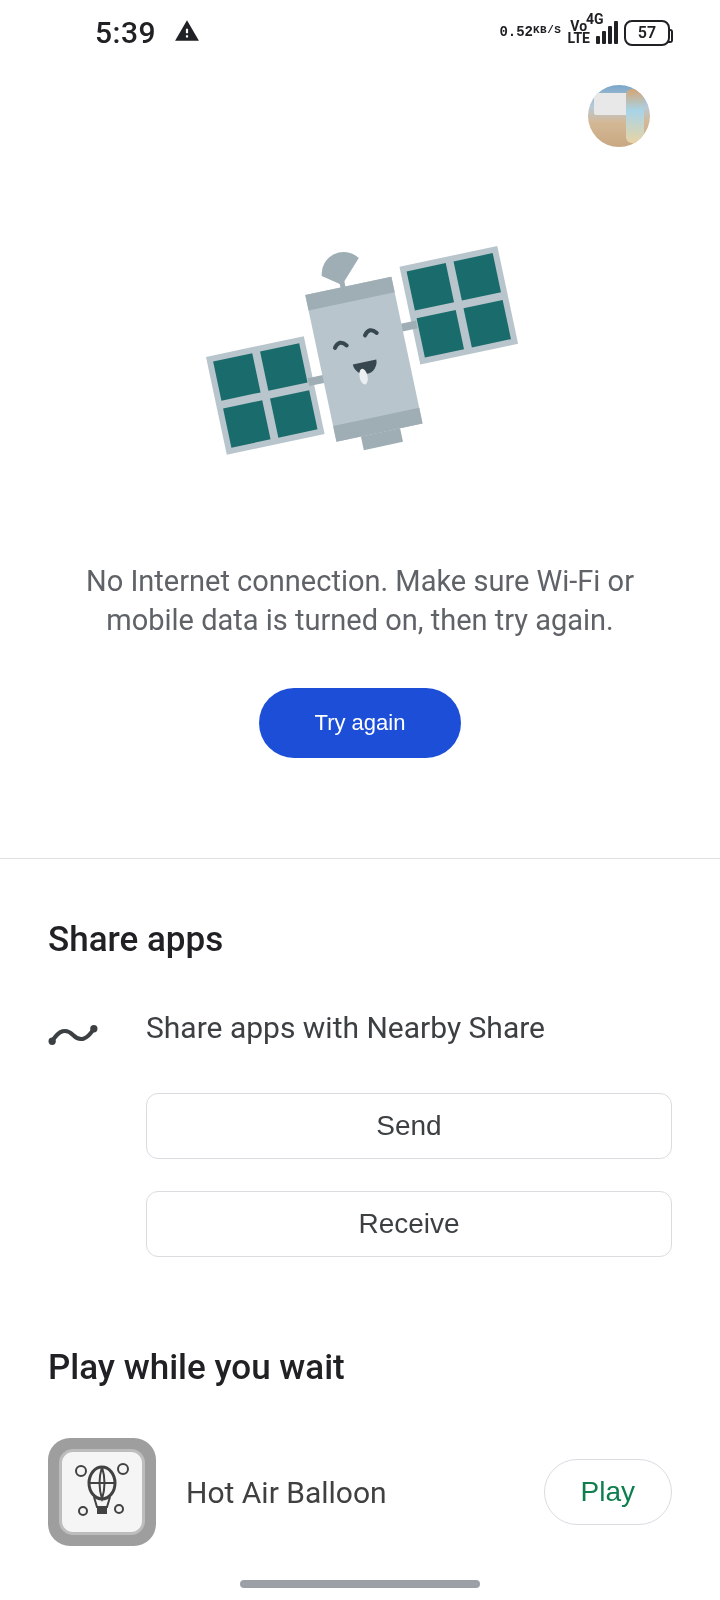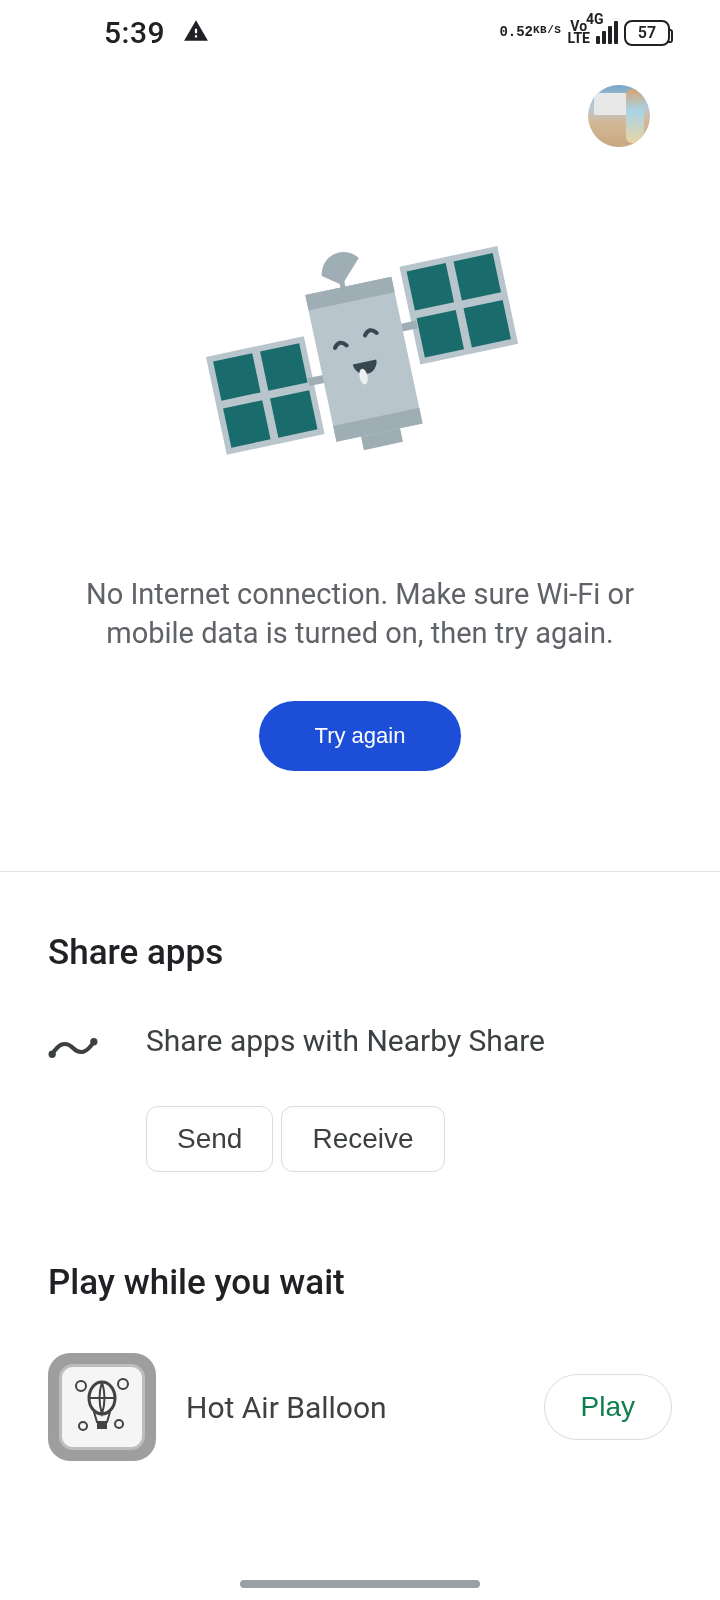--- a/index.html
+++ b/index.html
@@ -1,20 +1,20 @@
 <!DOCTYPE html>
 <html><head>
 <meta charset="utf-8">
 <style>
   * { box-sizing: border-box; margin: 0; padding: 0; }
   html, body { width: 720px; height: 1600px; font-family: 'Roboto', 'Helvetica Neue', Arial, sans-serif; background: #fff; color: #202124; overflow: hidden; }
   
   
   .status-bar { height: 65px; display: flex; align-items: center; justify-content: space-between; padding: 0 50px 0 95px; font-weight: 500; }
-  .status-left { display: flex; align-items: center; gap: 18px; margin-left: 9px; }
+  .status-left { display: flex; align-items: center; gap: 18px; }
   .status-time { font-size: 30px; letter-spacing: 0.5px; }
   .status-right { display: flex; align-items: center; gap: 6px; }
   .net-speed { display: flex; flex-direction: row; line-height: 0.9; align-items: flex-start; font-size: 14px; font-weight: 700; font-family: Liberation Mono, monospace; }
   .net-speed .sub { font-size: 11px; letter-spacing: 0.5px; }
   .volte { display: flex; flex-direction: column; line-height: 0.85; font-size: 14px; font-weight: 700; align-items: center; }
   .sig-4g { display: flex; align-items: flex-end; gap: 2px; position: relative; }
   .sig-4g .lbl { position: absolute; top: -10px; left: -10px; font-size: 14px; font-weight: 700; }
   .bars { display: flex; align-items: flex-end; gap: 2px; }
   .bars span { width: 4px; background: #202124; border-radius: 1px; }
   .bars span.b1 { height: 8px; } .bars span.b2 { height: 13px; } .bars span.b3 { height: 18px; } .bars span.b4 { height: 23px; }
@@ -23,34 +23,34 @@
 
   
   .header { height: 110px; position: relative; }
   .avatar { position: absolute; right: 70px; top: 20px; width: 62px; height: 62px; border-radius: 50%; background: linear-gradient(180deg, #7aa6c9 0%, #b8c9d6 35%, #d4b896 60%, #c8a882 100%); overflow: hidden; }
   .avatar::before { content: ""; position: absolute; left: 6px; top: 8px; width: 34px; height: 22px; background: #e8e8e8; border-radius: 2px; }
   .avatar::after { content: ""; position: absolute; right: 6px; top: 4px; width: 18px; height: 54px; background: linear-gradient(180deg, #d4a574 0%, #a8d4e8 40%, #e8d4a5 100%); border-radius: 6px; }
 
   
   .error-section { display: flex; flex-direction: column; align-items: center; padding: 30px 60px 80px; }
   .sat-wrap { width: 380px; height: 310px; display: flex; align-items: center; justify-content: center; }
-  .error-text { font-size: 29px; color: #5f6368; text-align: center; line-height: 1.35; margin-top: 60px; max-width: 600px; }
+  .error-text { font-size: 29px; color: #5f6368; text-align: center; line-height: 1.35; margin-top: 47px; max-width: 600px; }
   .try-btn { margin-top: 48px; background: #1d4ed8; color: #fff; border: none; border-radius: 60px; padding: 22px 56px; font-size: 22px; font-weight: 400; cursor: pointer; }
 
   
   .divider { height: 1px; background: #e0e0e0; margin-top: 20px; }
 
   
   .share-section { padding: 60px 48px 40px; }
   .share-title { font-size: 35px; font-weight: 500; color: #202124; }
   .share-row { display: flex; align-items: flex-start; margin-top: 50px; gap: 48px; }
   .nearby-icon { width: 50px; height: 50px; flex-shrink: 0; }
   .share-content { flex: 1; }
   .share-sub { font-size: 30px; color: #3c4043; margin-bottom: 48px; }
-  .share-btns { display: flex; gap: 8px; }
+  .share-btns { display: flex; gap: 32px; flex-direction: column; }
   .outline-btn { border: 1.5px solid #dadce0; background: #fff; color: #3c4043; border-radius: 12px; padding: 16px 30px; font-size: 28px; cursor: pointer; }
 
   
   .play-section { padding: 50px 48px 40px; }
   .play-title { font-size: 35px; font-weight: 500; color: #202124; margin-bottom: 50px; }
   .game-row { display: flex; align-items: center; gap: 30px; }
   .game-icon { width: 108px; height: 108px; border-radius: 22px; background: #9e9e9e; display: flex; align-items: center; justify-content: center; flex-shrink: 0; }
   .game-icon-inner { width: 86px; height: 86px; border-radius: 14px; background: #f5f5f5; border: 3px solid #bdbdbd; display: flex; align-items: center; justify-content: center; }
   .game-name { font-size: 30px; color: #404040; flex: 1; }
   .play-btn { border: 1.5px solid #dadce0; background: #fff; color: #0d7f4e; border-radius: 40px; padding: 16px 36px; font-size: 28px; font-weight: 500; cursor: pointer; }

